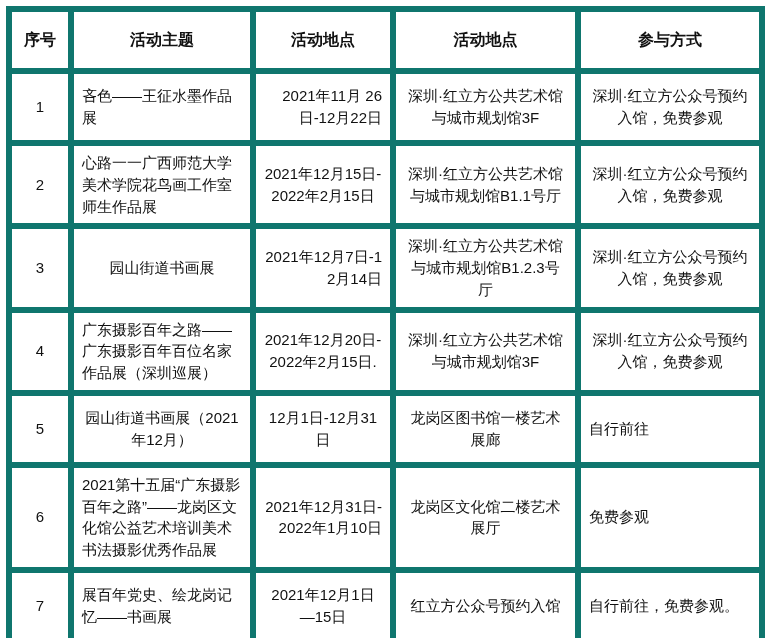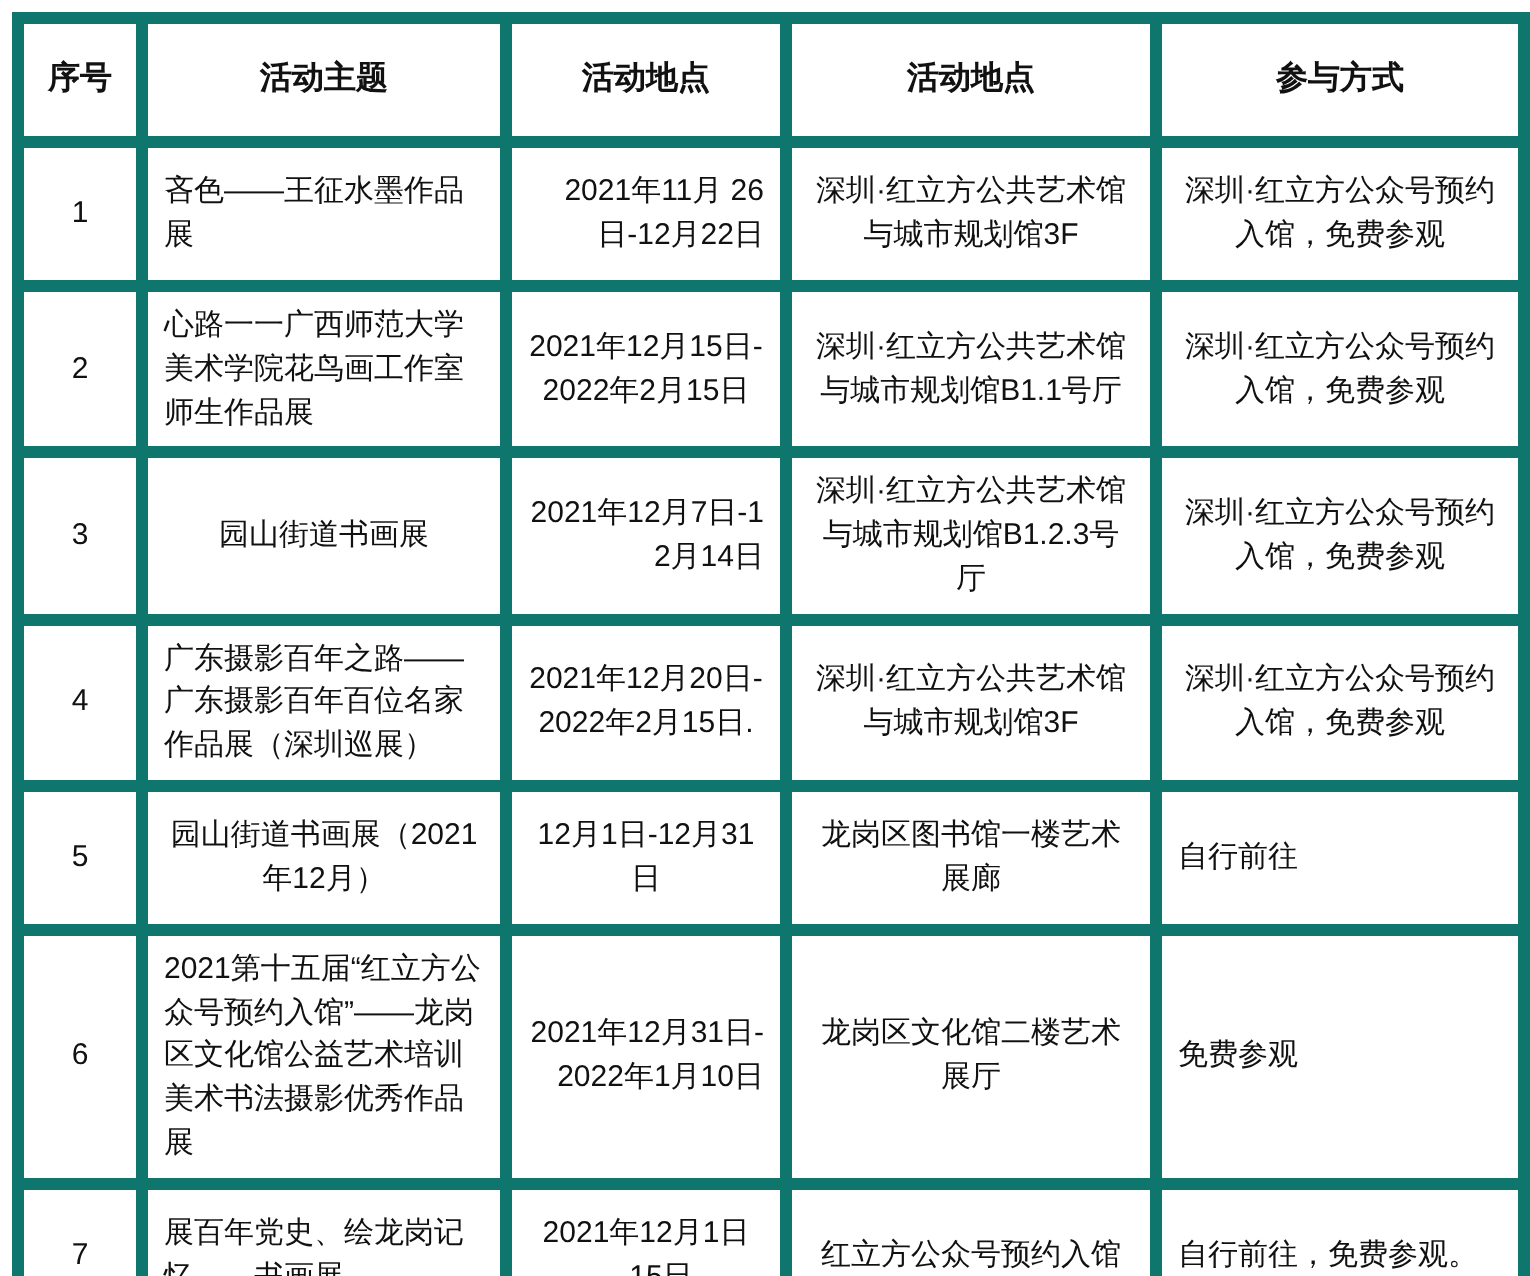--- a/index.html
+++ b/index.html
@@ -129,21 +129,21 @@
       </tr>
       <tr>
         <td class="idx">5</td>
         <td class="theme center">园山街道书画展（2021年12月）</td>
         <td class="time">12月1日-12月31日</td>
         <td class="place">龙岗区图书馆一楼艺术展廊</td>
         <td class="join center">自行前往</td>
       </tr>
       <tr>
         <td class="idx">6</td>
-        <td class="theme">2021第十五届“红立方公众号预约入馆”——龙岗区文化馆公益艺术培训美术书法摄影优秀作品展</td>
+        <td class="theme">2021第十五届“广东摄影百年之路”——龙岗区文化馆公益艺术培训美术书法摄影优秀作品展</td>
         <td class="time center">2021年12月31日-2022年1月10日</td>
         <td class="place">龙岗区文化馆二楼艺术展厅</td>
         <td class="join center">免费参观</td>
       </tr>
       <tr>
         <td class="idx">7</td>
         <td class="theme">展百年党史、绘龙岗记忆——书画展</td>
         <td class="time">2021年12月1日—15日</td>
         <td class="place">红立方公众号预约入馆</td>
         <td class="join center">自行前往，免费参观。</td>

